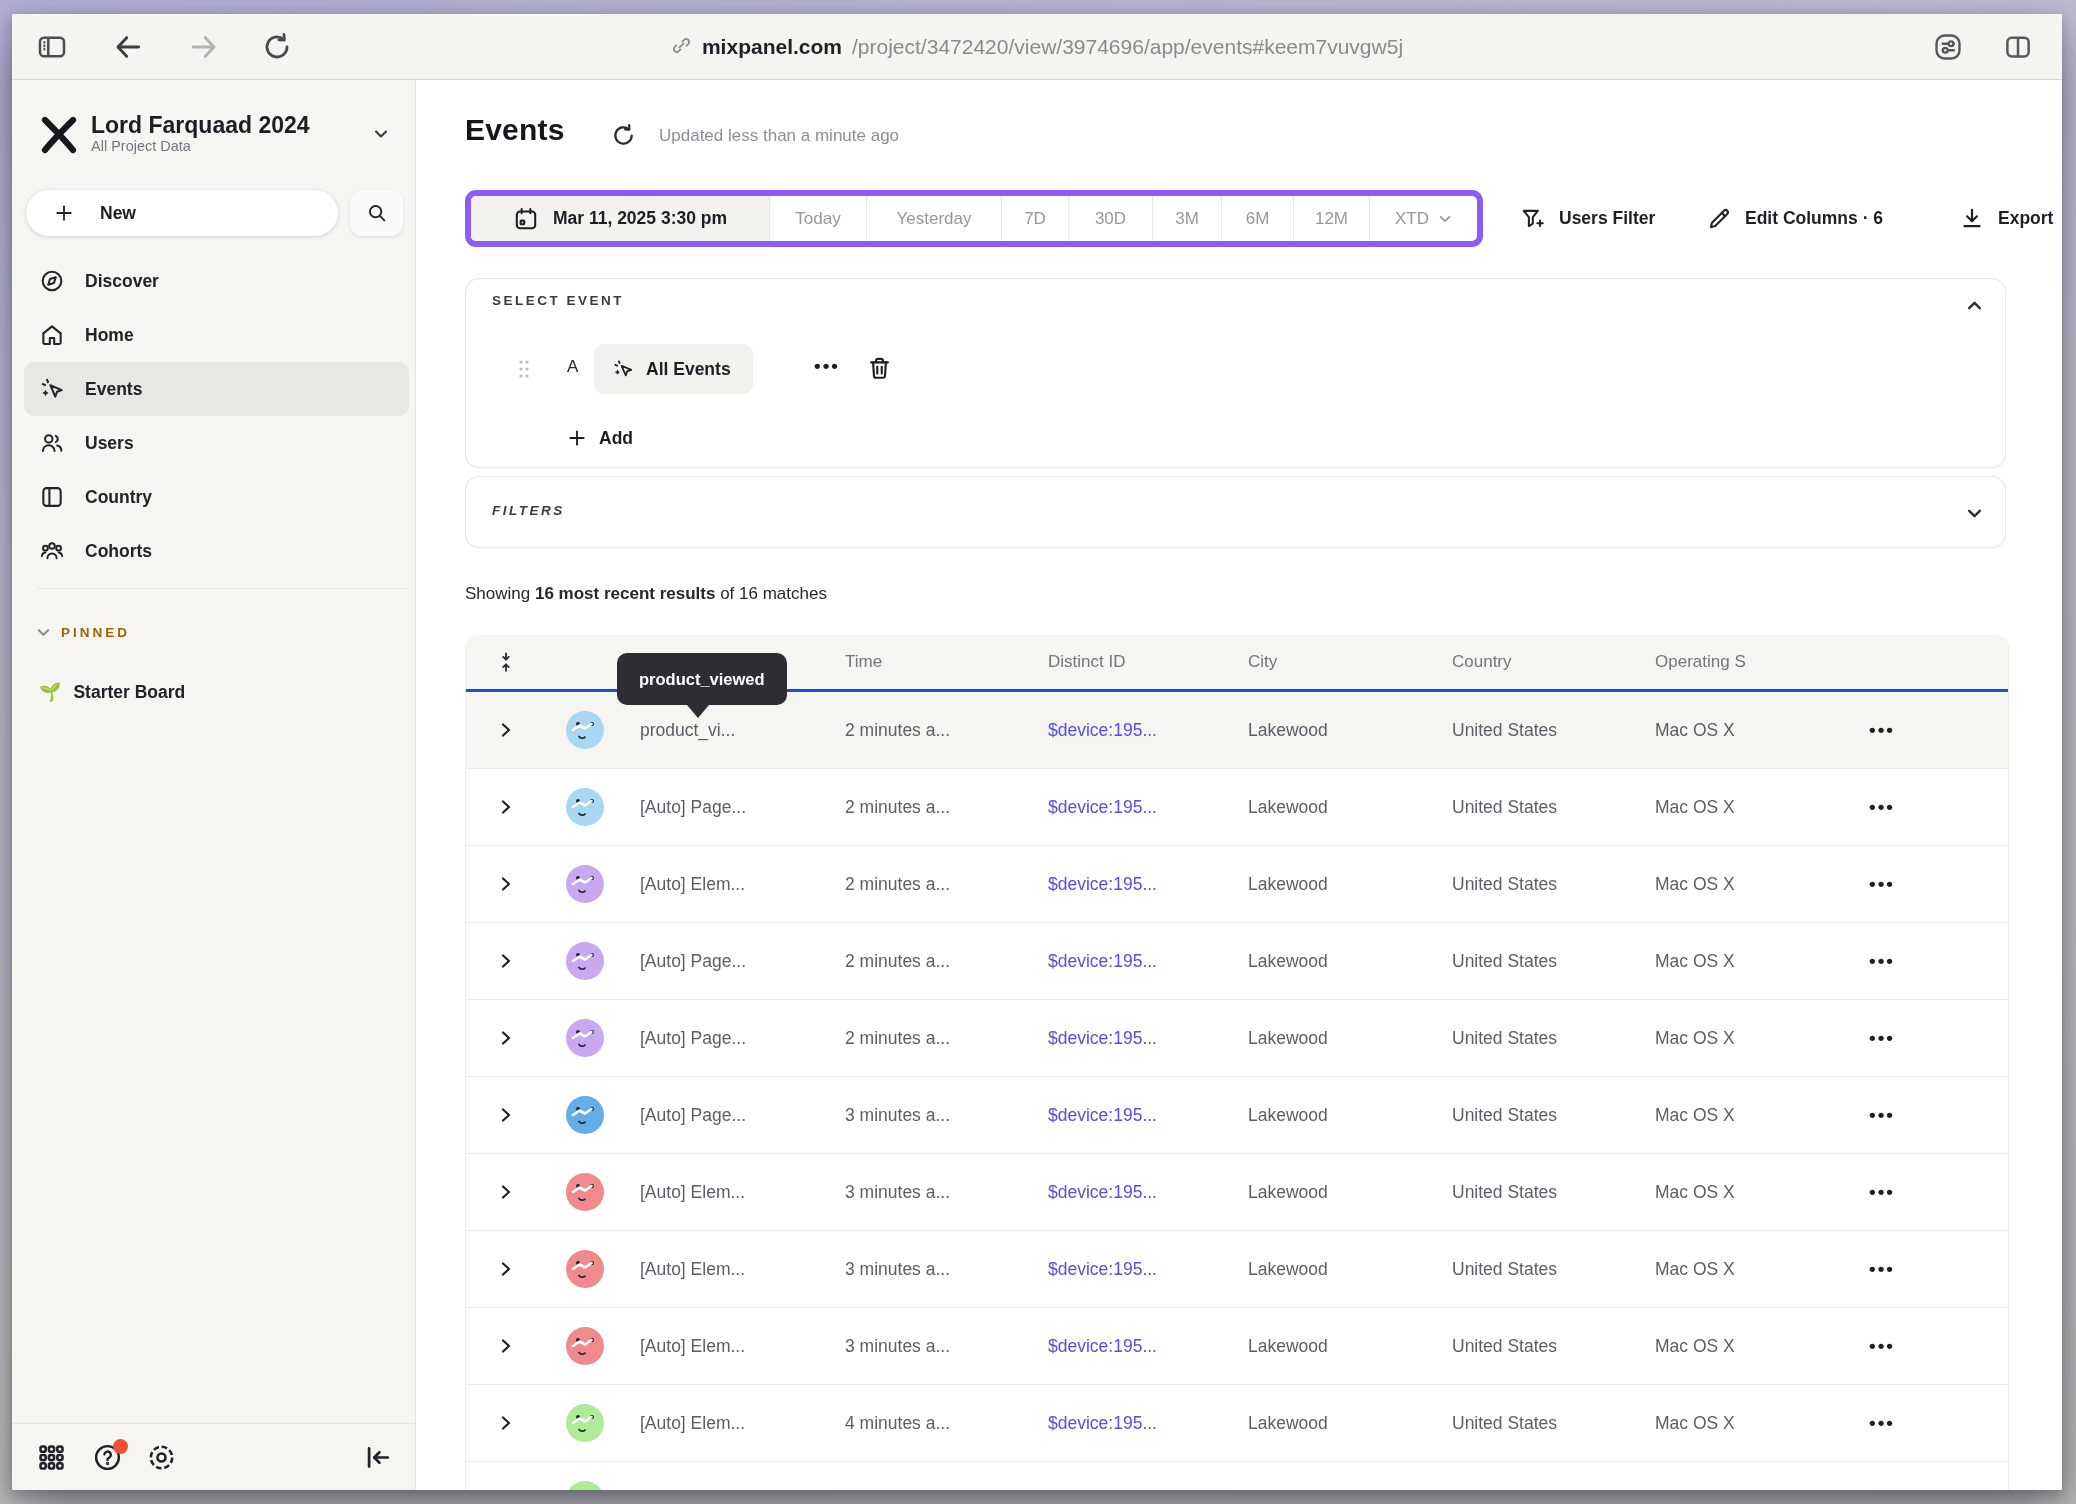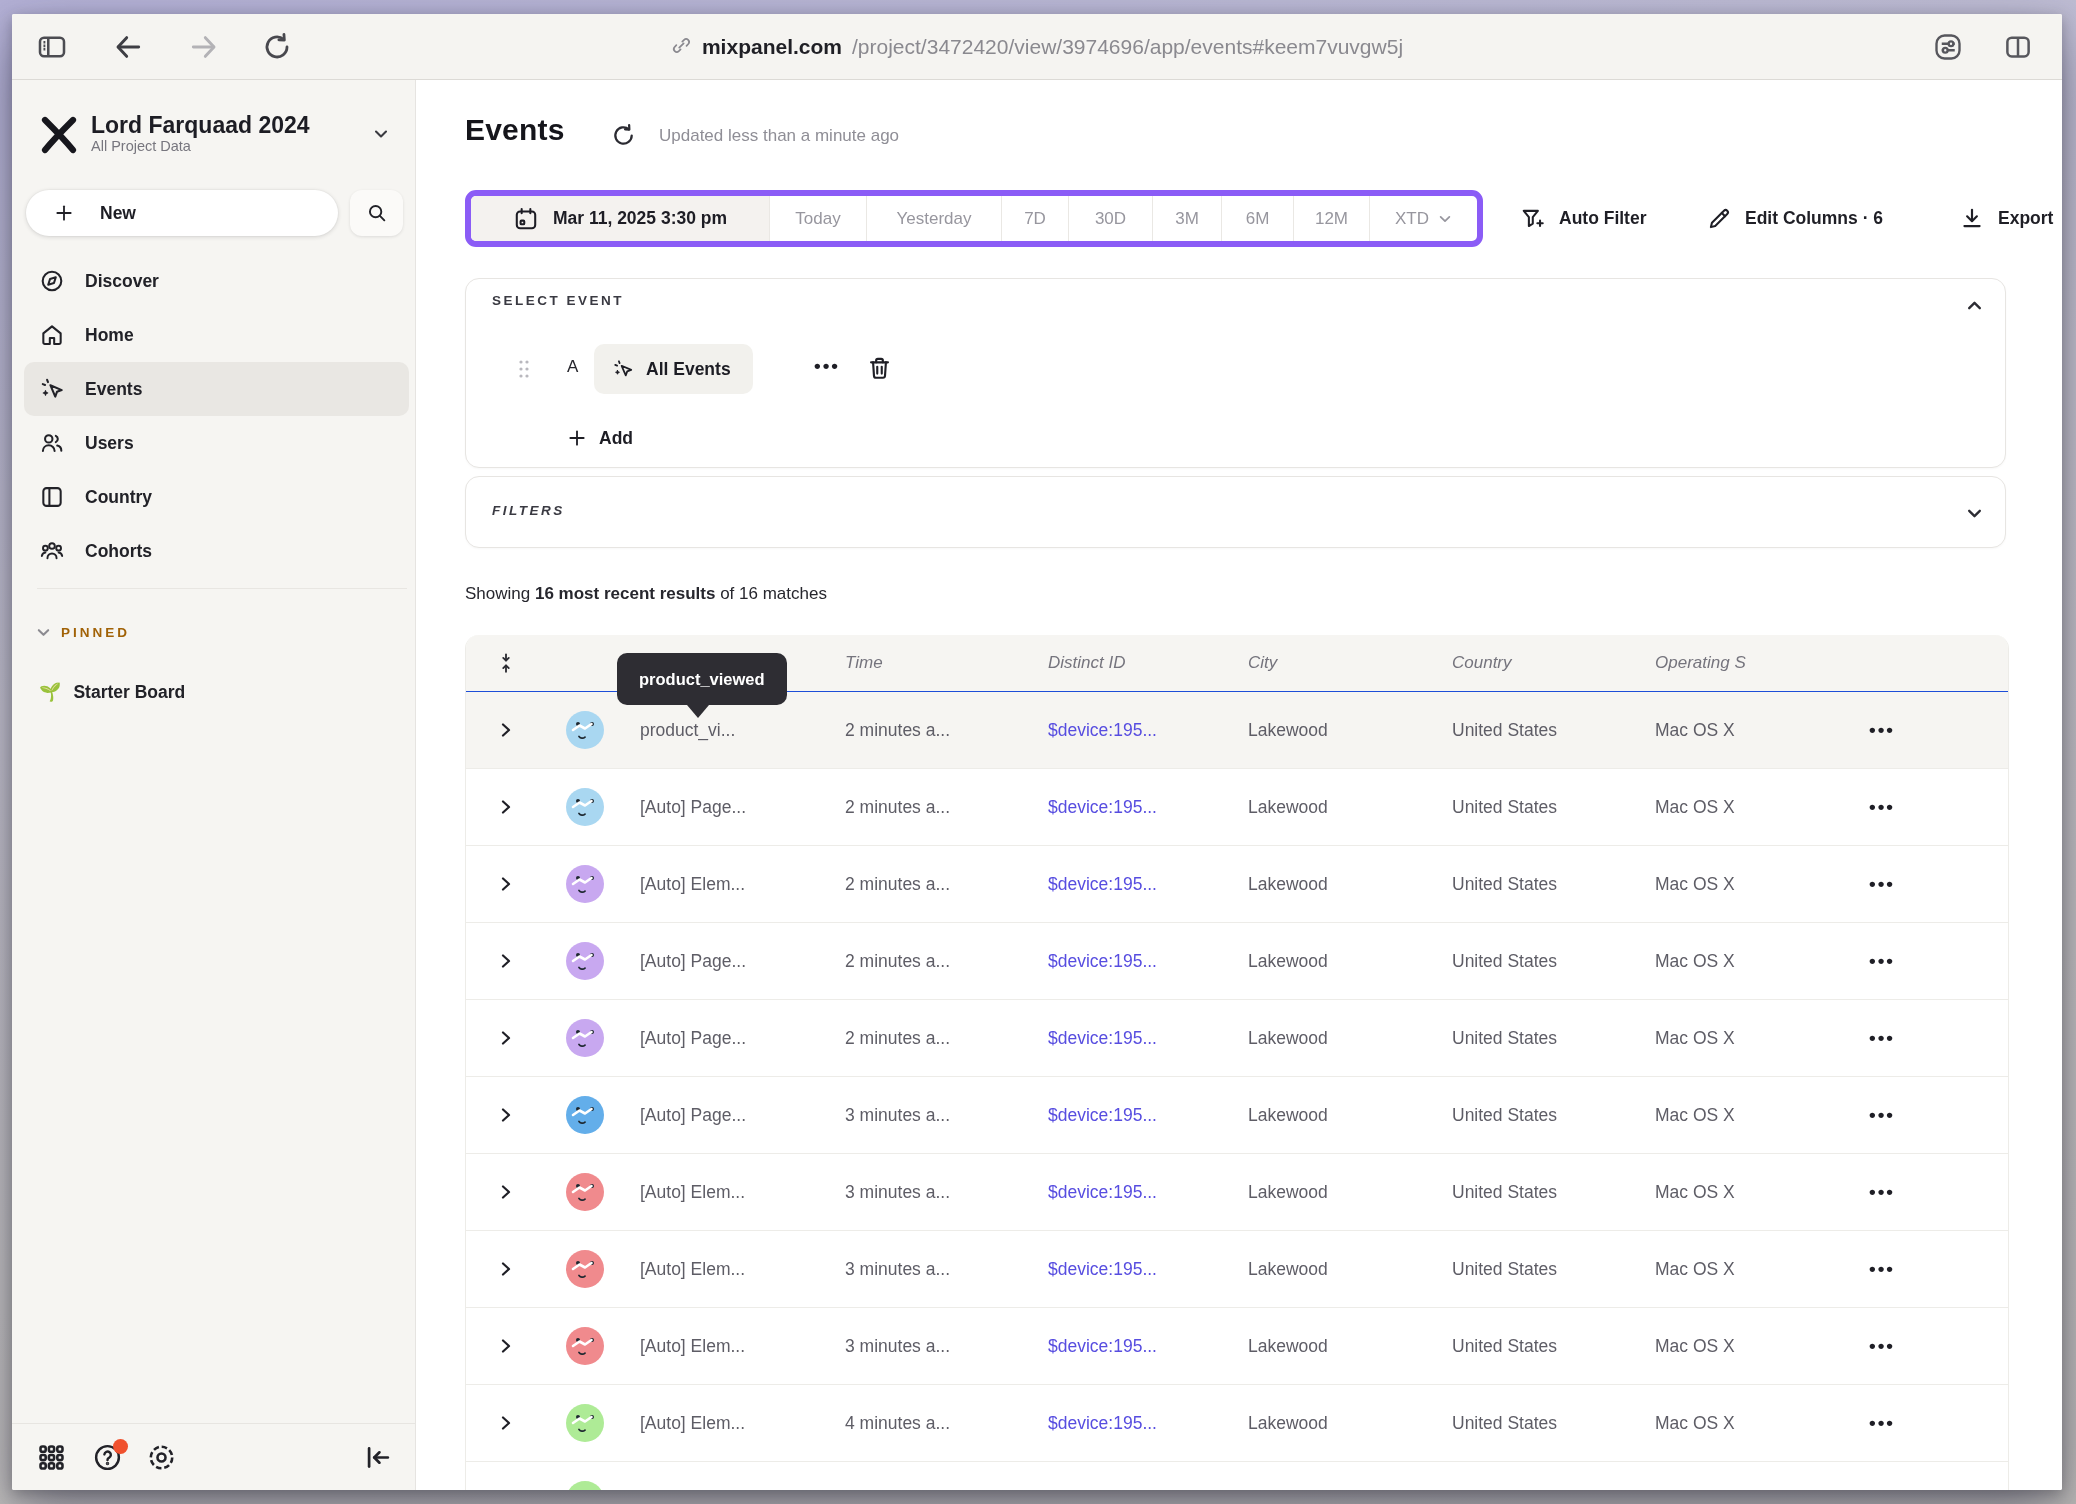--- a/index.html
+++ b/index.html
@@ -118,21 +118,21 @@
   .se-add svg { width:20px; height:20px; color:#1d1d24; }
   .se-add span { font-size:17.5px; font-weight:700; color:#1d1d24; }
 
   .showing { position:absolute; left:49px; top:504px; font-size:17px; color:#27272e; }
   .showing b { font-weight:700; }
 
   
   .table { position:absolute; left:49px; top:555px; width:1544px;
     border-left:1px solid #edece8; border-right:1px solid #edece8; border-radius:14px 14px 0 0; }
   .thead, .trow { display:grid; grid-template-columns:79px 80px 220px 203px 200px 204px 203px 200px 153px; }
-  .thead { height:57px; background:#f6f5f2; border-radius:13px 13px 0 0; border-bottom:1px solid #1d4ed8;font-style:italic; }
+  .thead { height:57px; background:#f6f5f2; border-radius:13px 13px 0 0; border-bottom:3px solid #1d4ed8; }
   .th { display:flex; align-items:center; font-size:17px; color:#75747d; overflow:hidden; white-space:nowrap; }
   .th-first { justify-content:center; }
   .th-first svg { width:22px; height:22px; color:#2a2a31; cursor:pointer; }
   .trow { height:77px; border-bottom:1px solid #edece8; background:#fff; }
   .trow.highlighted { background:#f6f5f2; }
   .c { display:flex; align-items:center; overflow:hidden; }
   .cell-text { font-size:17.5px; color:#5e5d66; white-space:nowrap; }
   .c-exp { justify-content:center; }
   .exp { width:18px; height:18px; color:#1f1f26; cursor:pointer; }
   .exp svg { width:100%; height:100%; }
@@ -391,21 +391,21 @@
             </svg>
         </div>
       </div>
 
       <div class="action act-hide">
         <svg viewBox="0 0 24 24" fill="none" stroke="currentColor" stroke-width="1.9" stroke-linecap="round" stroke-linejoin="round">
             <path d="M3.5 4.5h13l-4.7 5.8v5.9l-3.6 2.3v-8.2z"></path>
             <line x1="18.5" y1="13.5" x2="18.5" y2="18.5"></line>
             <line x1="16" y1="16" x2="21" y2="16"></line>
           </svg>
-        <span>Auto Filter</span>
+        <span>Users Filter</span>
       </div>
       <div class="action act-cols">
         <svg viewBox="0 0 24 24" fill="none" stroke="currentColor" stroke-width="1.9" stroke-linecap="round" stroke-linejoin="round">
             <path d="M4.5 19.5l1-4L16.6 4.4a2.1 2.1 0 0 1 3 3L8.5 18.5z"></path>
             <line x1="14.6" y1="6.4" x2="17.6" y2="9.4"></line>
           </svg>
         <span>Edit Columns · 6</span>
       </div>
       <div class="action act-export">
         <svg viewBox="0 0 24 24" fill="none" stroke="currentColor" stroke-width="2" stroke-linecap="round" stroke-linejoin="round">

